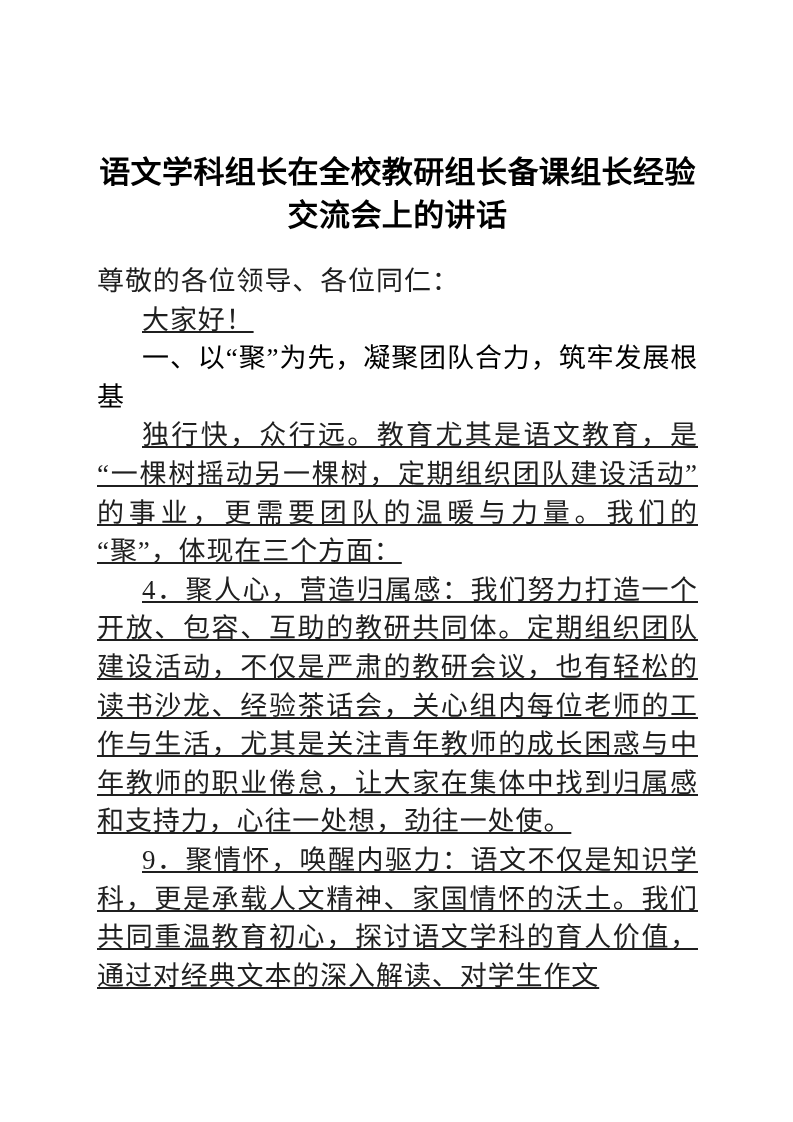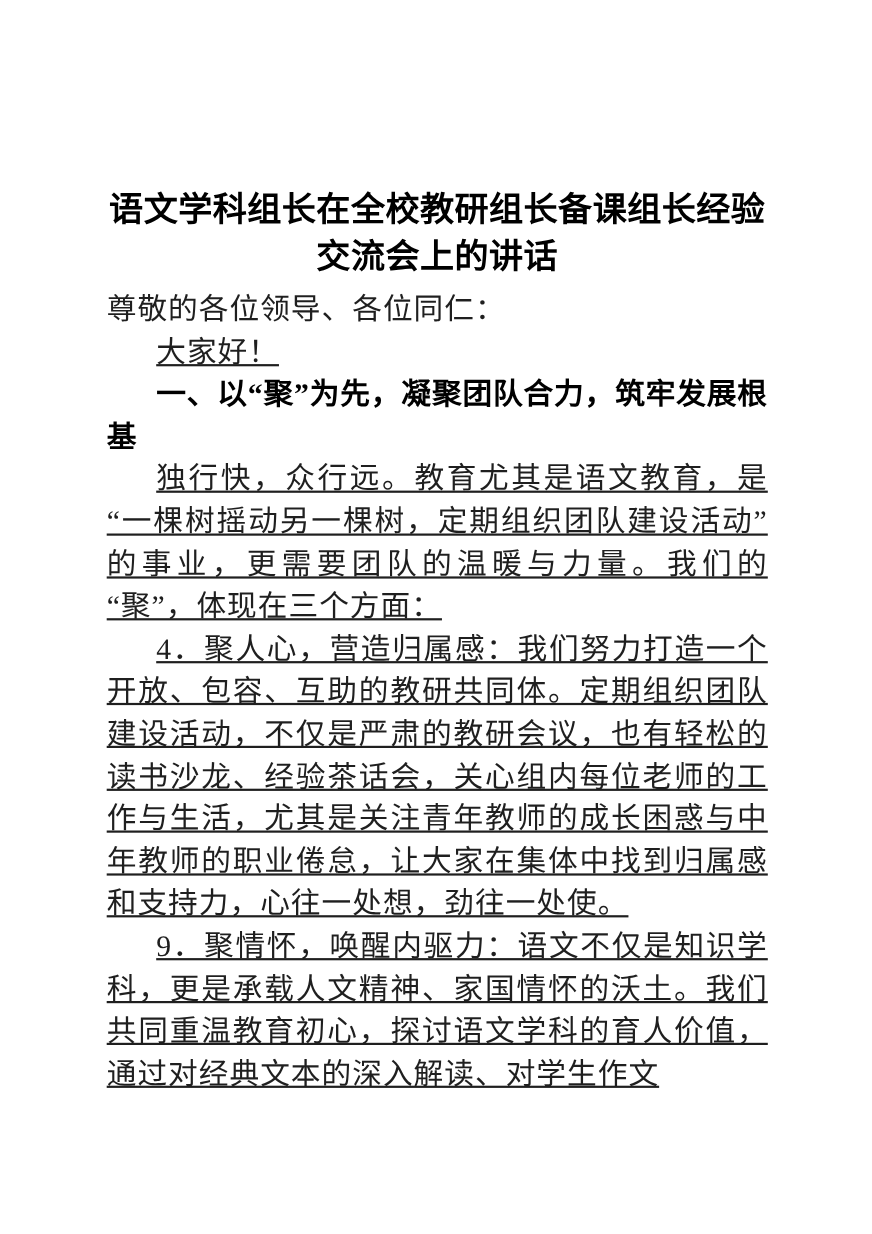--- a/index.html
+++ b/index.html
@@ -26,21 +26,21 @@
     width: 793px;
     height: 1122px;
     background: #ffffff;
     box-sizing: border-box;
   }
 
   
   .doc-title {
     position: absolute;
     left: 97px;
-    top: 149px;
+    top: 130px;
     width: 601px;
     font-family: "DejaVu Sans", "Liberation Sans", sans-serif;
     font-weight: 700;
     font-size: 31px;
     line-height: 43px;
     color: #000000;
     text-align: center;
     letter-spacing: 0.4px;
   }
 
@@ -67,21 +67,21 @@
   .para.indent {
     text-indent: 45px;
     text-decoration: underline;
   }
 
   .para.flush {
     text-indent: 0;
   }
 
   .para.heading {
-    font-weight: 700;
+    font-weight: 400;
     text-indent: 45px;
     color: #000000;
     letter-spacing: 0.7px;
   }
 
   
   .para.clipped {
     
   }
 </style>

